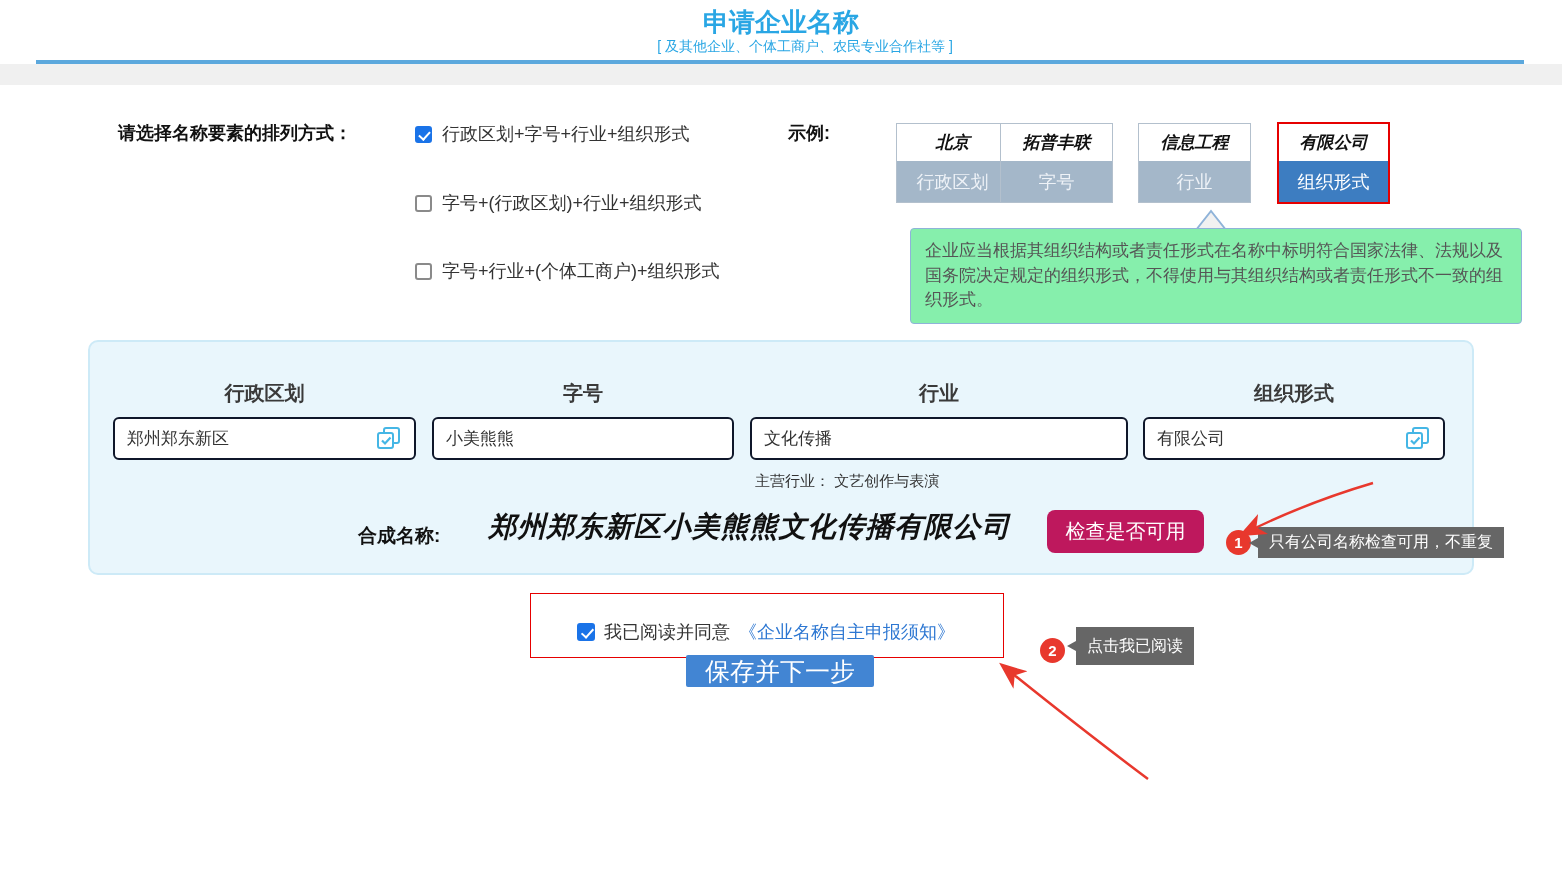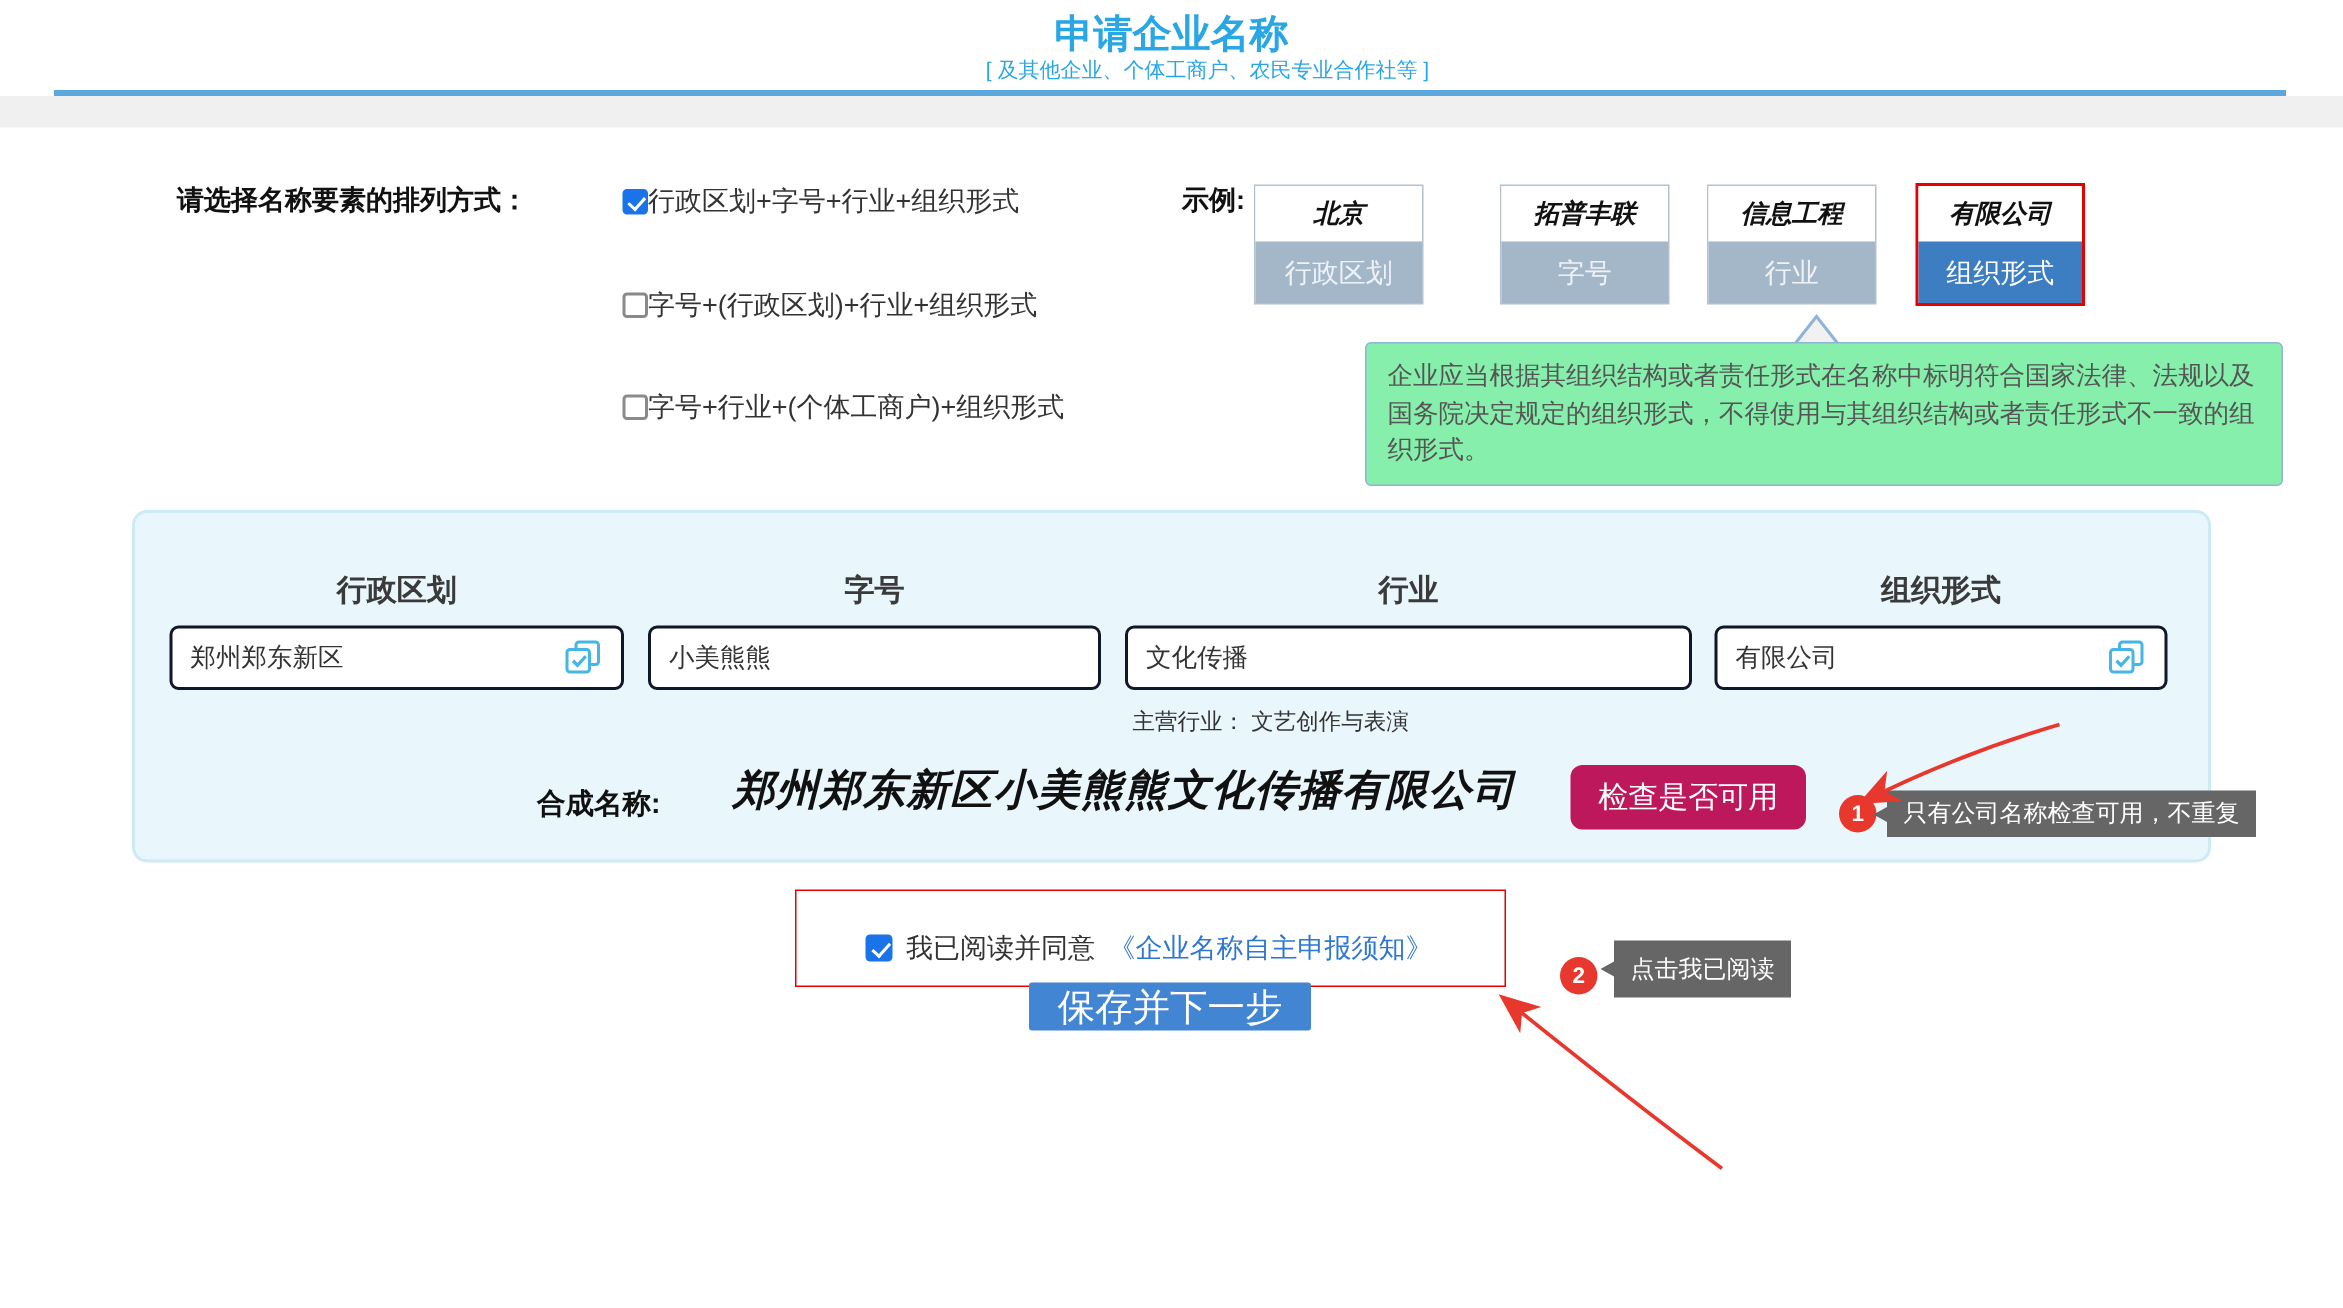--- a/index.html
+++ b/index.html
@@ -9,21 +9,21 @@
   
   .page-title { position:absolute; top:5px; left:0; width:100%; text-align:center;
     font-size:26px; font-weight:bold; color:#29a6e4; }
   .page-subtitle { position:absolute; top:38px; left:0; width:100%; text-align:center;
     font-size:14px; color:#29a6e4;padding-left:48px; }
   .header-line { position:absolute; left:36px; top:60px; width:1488px; height:4px; background:#5ca8dd; }
   .header-bar { position:absolute; left:0; top:64px; width:100%; height:21px; background:#f0f0f0; }
 
   
   .arr-label { position:absolute; left:118px; top:121px; font-size:18px; font-weight:bold; color:#111; }
-  .opt-row { position:absolute; left:415px; display:flex; align-items:center; }
+  .opt-row { position:absolute; left:415px; display:flex; align-items:center; gap:10px; }
   .opt-row .txt { font-size:18px; color:#333; }
   .cb { width:17px; height:17px; border:2px solid #8a8a8a; border-radius:3px; background:#fff; flex:0 0 auto; position:relative; }
   .cb.checked { background:#1a73e8; border-color:#1a73e8; }
   .cb.checked::after { content:""; position:absolute; left:4px; top:1px; width:5px; height:9px;
     border:solid #fff; border-width:0 2.5px 2.5px 0; transform:rotate(42deg); }
 
   
   .ex-label { position:absolute; left:788px; top:121px; font-size:18px; font-weight:bold; color:#111; }
   .ex-box { position:absolute; top:123px; width:113px; height:80px; border:1px solid #b3c0cd; background:#fff; }
   .ex-box .sample { height:37px; display:flex; align-items:center; justify-content:center;
@@ -99,21 +99,21 @@
     <span class="cb"></span>
     <span class="txt">字号+(行政区划)+行业+组织形式</span>
   </div>
   <div class="opt-row" style="top:259px;">
     <span class="cb"></span>
     <span class="txt">字号+行业+(个体工商户)+组织形式</span>
   </div>
 
   <div class="ex-label">示例:</div>
 
-  <div class="ex-box" style="left:836px;">
+  <div class="ex-box" style="left:896px;">
     <div class="sample">北京</div>
     <div class="cat">行政区划</div>
   </div>
   <div class="ex-box" style="left:1000px;">
     <div class="sample">拓普丰联</div>
     <div class="cat">字号</div>
   </div>
   <div class="ex-box" style="left:1138px;">
     <div class="sample">信息工程</div>
     <div class="cat">行业</div>

